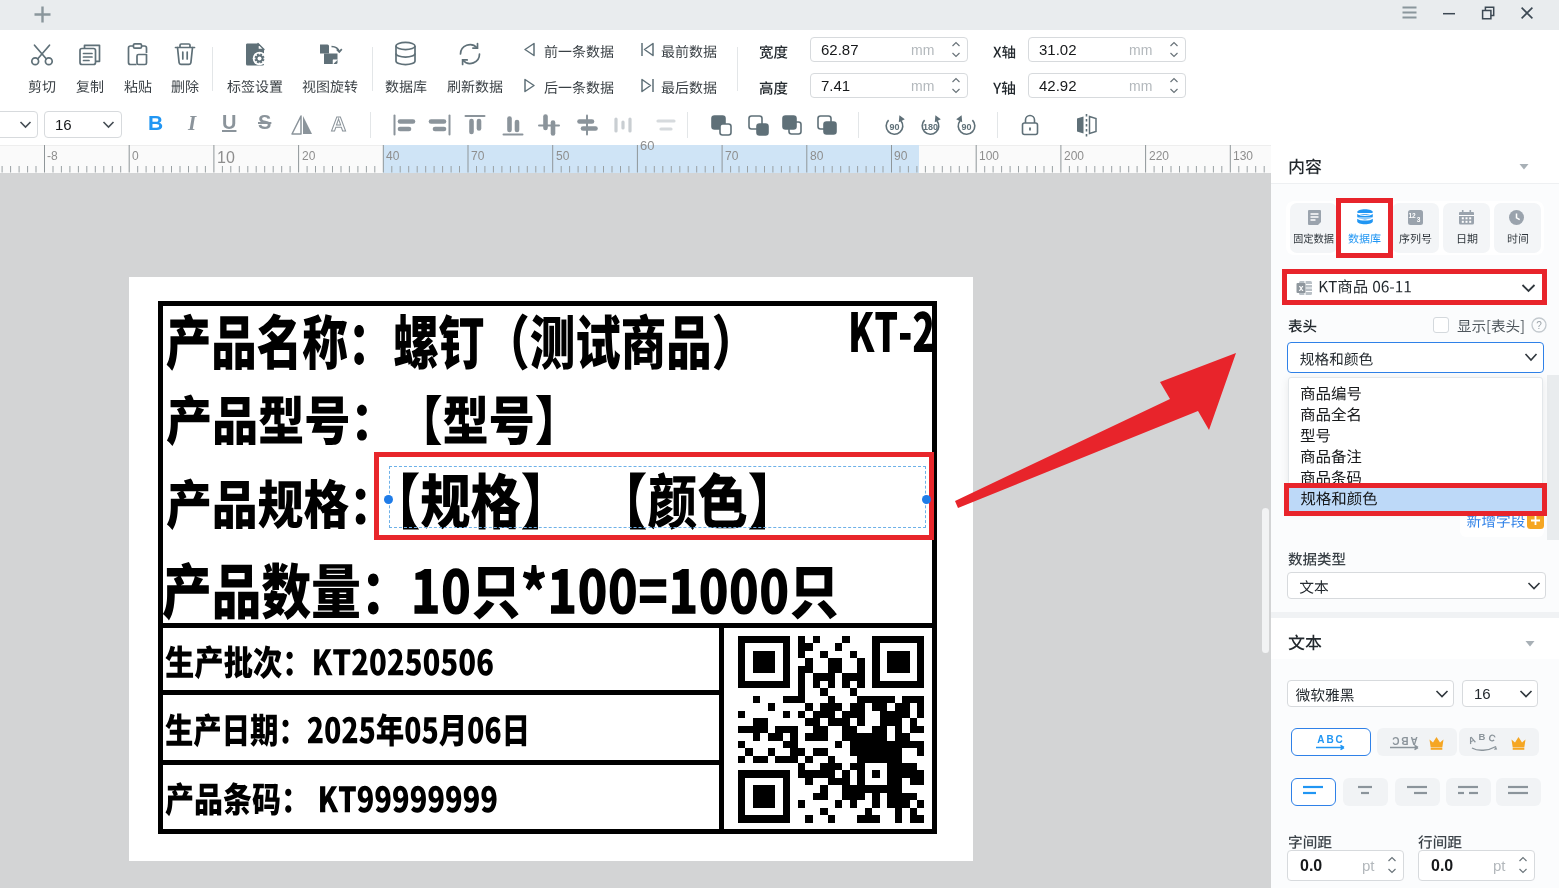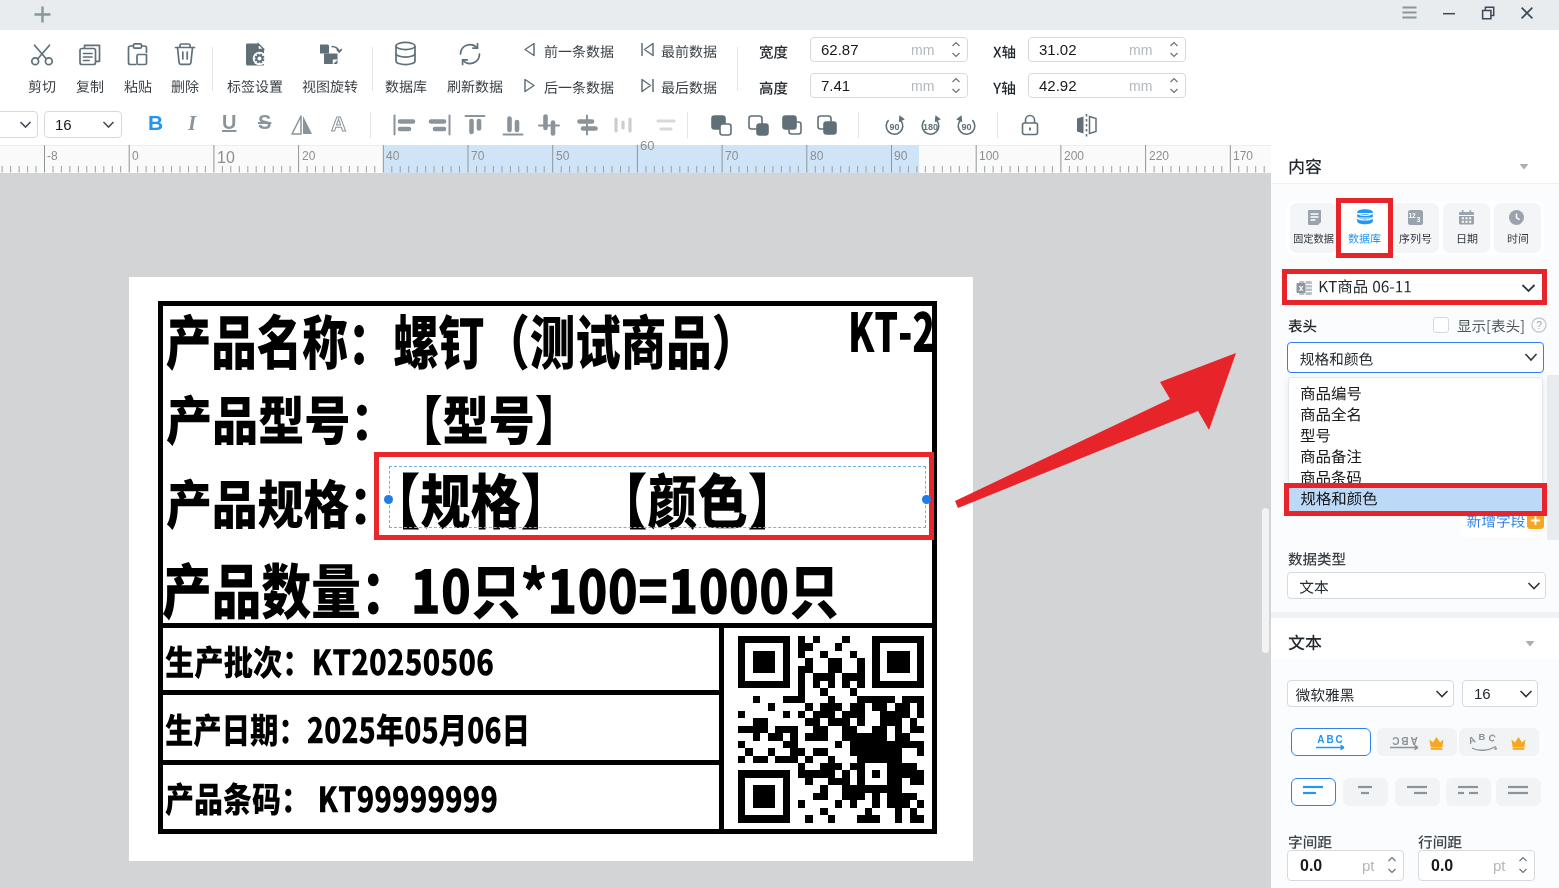--- a/index.html
+++ b/index.html
@@ -430,21 +430,21 @@
 <div class="abs" style="left:386px;top:149px;font-size:12px;color:#8e8e8e">40</div>
 <div class="abs" style="left:471px;top:149px;font-size:12px;color:#8e8e8e">70</div>
 <div class="abs" style="left:556px;top:149px;font-size:12px;color:#8e8e8e">50</div>
 <div class="abs" style="left:640px;top:138px;font-size:13px;color:#8e8e8e">60</div>
 <div class="abs" style="left:725px;top:149px;font-size:12px;color:#8e8e8e">70</div>
 <div class="abs" style="left:810px;top:149px;font-size:12px;color:#8e8e8e">80</div>
 <div class="abs" style="left:894px;top:149px;font-size:12px;color:#8e8e8e">90</div>
 <div class="abs" style="left:979px;top:149px;font-size:12px;color:#8e8e8e">100</div>
 <div class="abs" style="left:1064px;top:149px;font-size:12px;color:#8e8e8e">200</div>
 <div class="abs" style="left:1149px;top:149px;font-size:12px;color:#8e8e8e">220</div>
-<div class="abs" style="left:1233px;top:149px;font-size:12px;color:#8e8e8e">170</div>
+<div class="abs" style="left:1233px;top:149px;font-size:12px;color:#8e8e8e">130</div>
 <div class="abs" style="left:0;top:173px;width:1271px;height:715px;background:#d3d4d5"></div>
 <div class="abs" style="left:129px;top:277px;width:844px;height:584px;background:#fff"></div>
 <div class="abs" style="left:1262px;top:508px;width:7px;height:145px;background:#f2f3f4;border-radius:4px"></div>
 <div class="abs" style="left:157.5px;top:301px;width:779px;height:533px;border:5.5px solid #000"></div>
 <div class="abs" style="left:157.5px;top:623px;width:779px;height:5px;background:#000"></div>
 <div class="abs" style="left:163px;top:690px;width:556px;height:5px;background:#000"></div>
 <div class="abs" style="left:163px;top:760px;width:556px;height:5px;background:#000"></div>
 <div class="abs" style="left:719px;top:628px;width:5px;height:206px;background:#000"></div>
 <div style="position:absolute;left:164.5px;top:301.7px;line-height:0"><svg width="593" height="80" viewBox="0 0 592.9 80.2">
       <g transform="translate(0,62.5) scale(0.773,1)">

